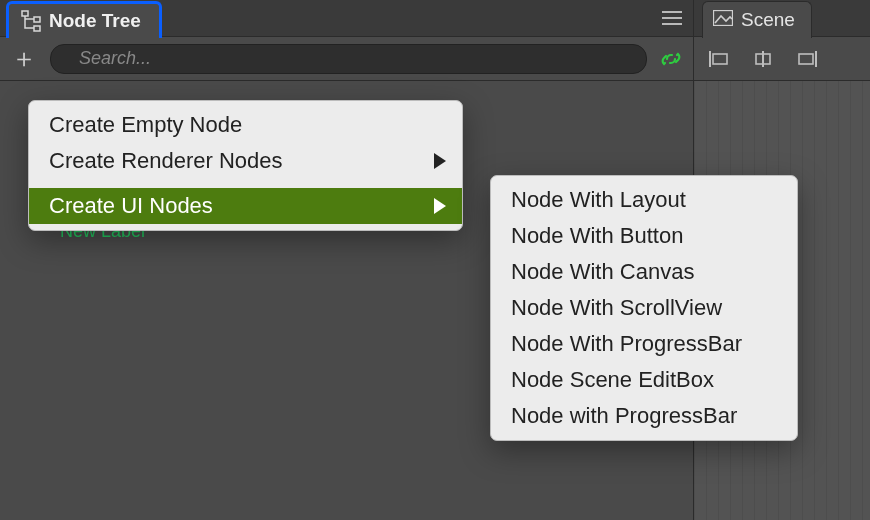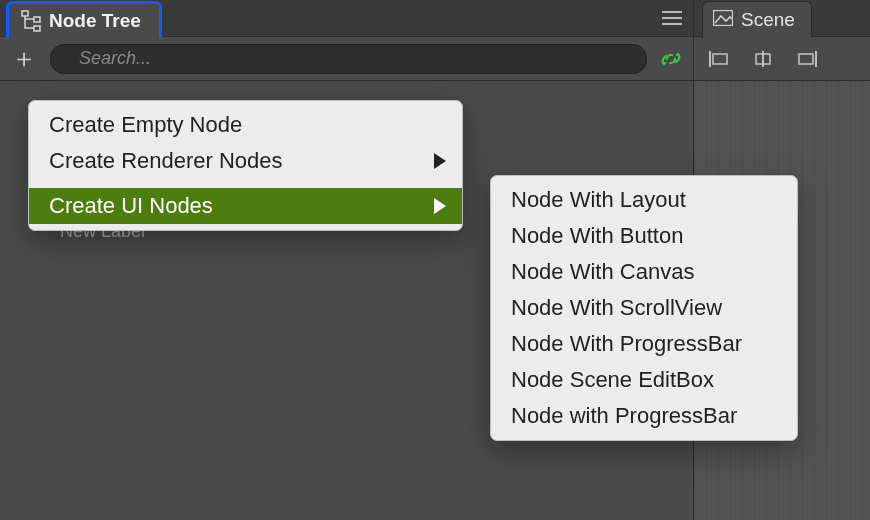--- a/index.html
+++ b/index.html
@@ -83,21 +83,21 @@
     display:flex;align-items:center;justify-content:center;
   }
   .panel-body {
     flex:1;
     background:#4a4a4a;
     position:relative;
   }
   .ghost-text {
     position:absolute;
     left:60px; top:140px;
-    color:#a3a3a3;
+    color:#22c55e;
     font-size:18px;
   }
 
   
   .panel-right {
     flex:1;
     background:#4a4a4a;
     display:flex;flex-direction:column;
   }
   .scene-tabbar {

